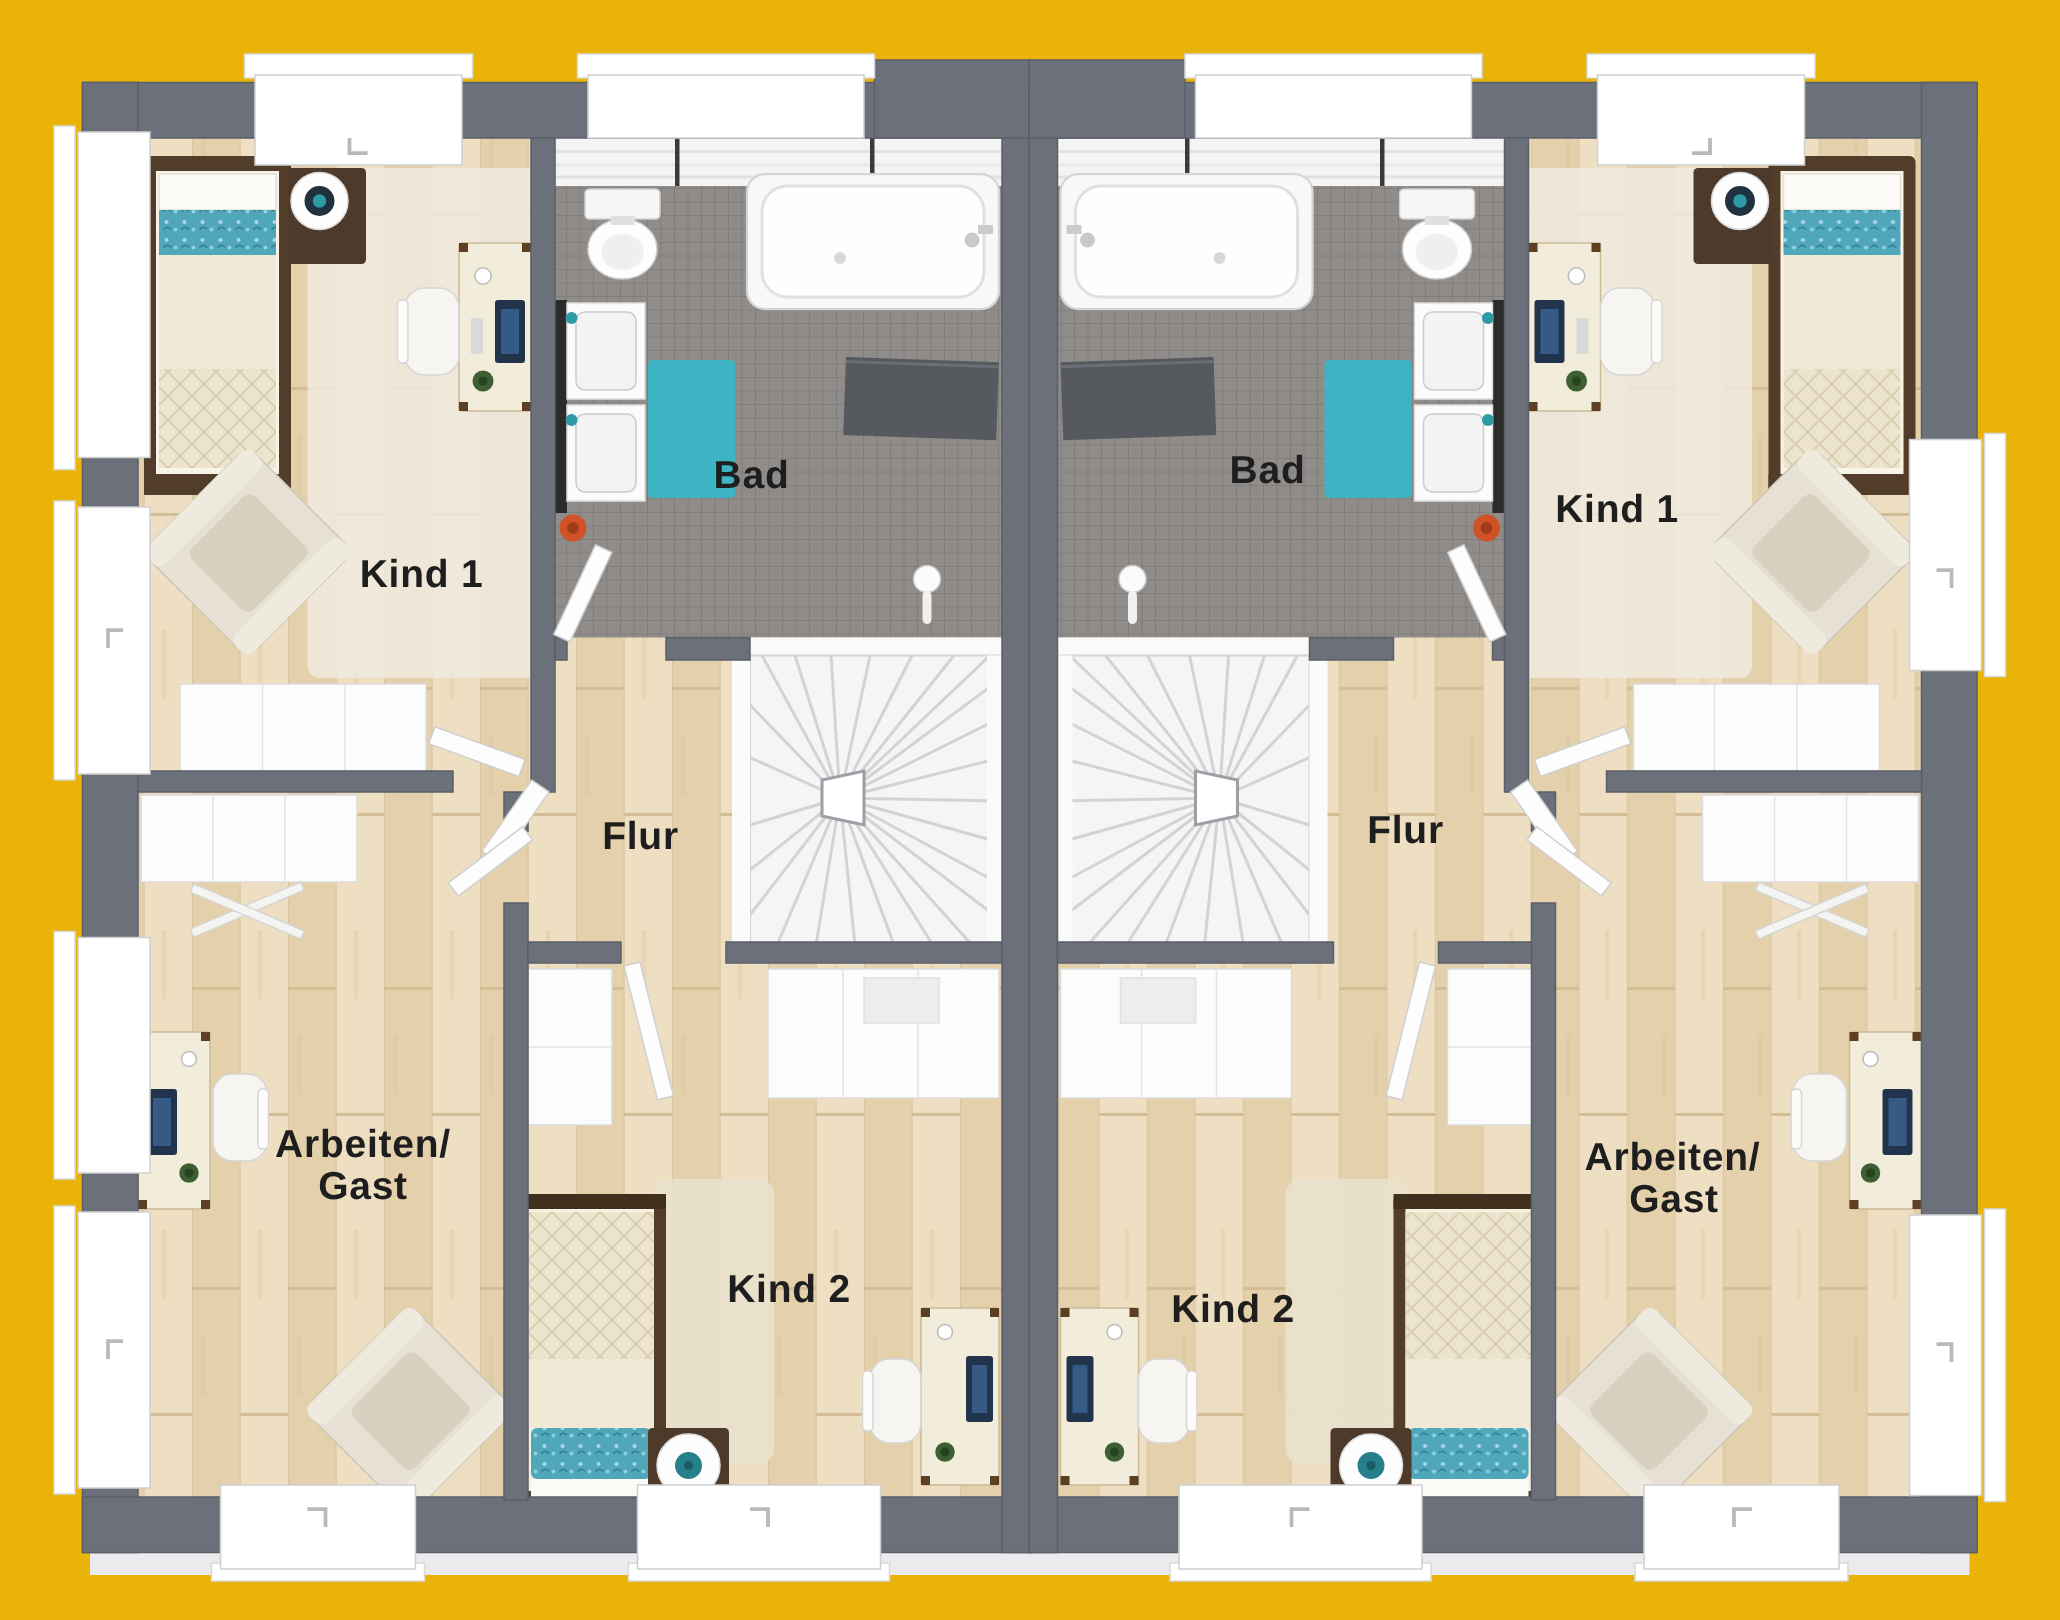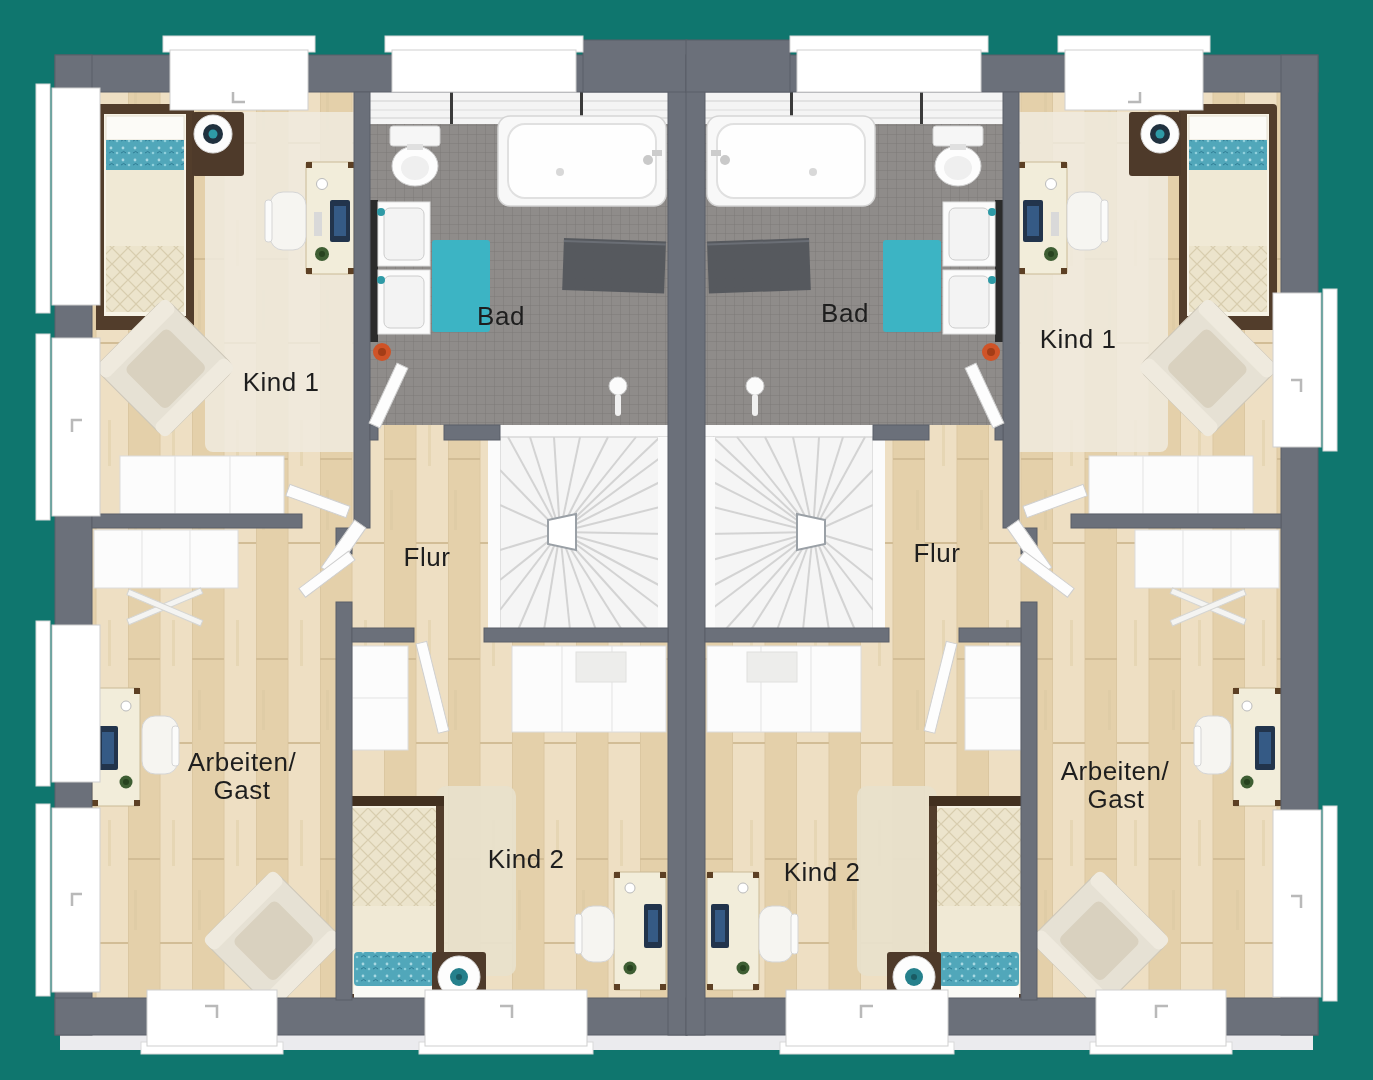--- a/index.html
+++ b/index.html
@@ -1,17 +1,17 @@
 <!DOCTYPE html>
 <html><head>
 <meta charset="utf-8">
 <style>
   html,body{margin:0;padding:0;background:#ffffff;}
-  .stage{position:relative;width:1373px;height:1080px;background:#0f766e;overflow:hidden;
-         font-family:"Liberation Sans",sans-serif;}
+  .stage{position:relative;width:1373px;height:1080px;background:#eab308;overflow:hidden;
+         font-family:"Liberation Sans",sans-serif;font-weight:bold;}
   svg{position:absolute;left:0;top:0;}
   .room-label{font-family:"Liberation Sans",sans-serif;font-size:26px;fill:#1e1e1e;
               text-anchor:middle;letter-spacing:.5px;}
 </style>
 </head>
 <body>
 
 <div class="stage">
 <svg width="1373" height="1080" viewBox="0 0 1373 1080" xmlns="http://www.w3.org/2000/svg">
 

